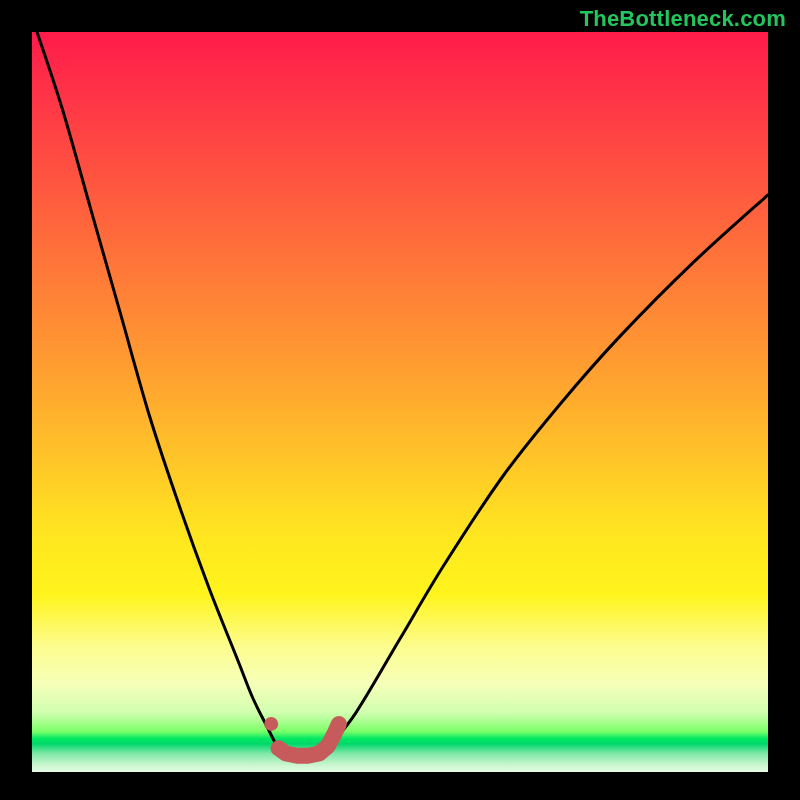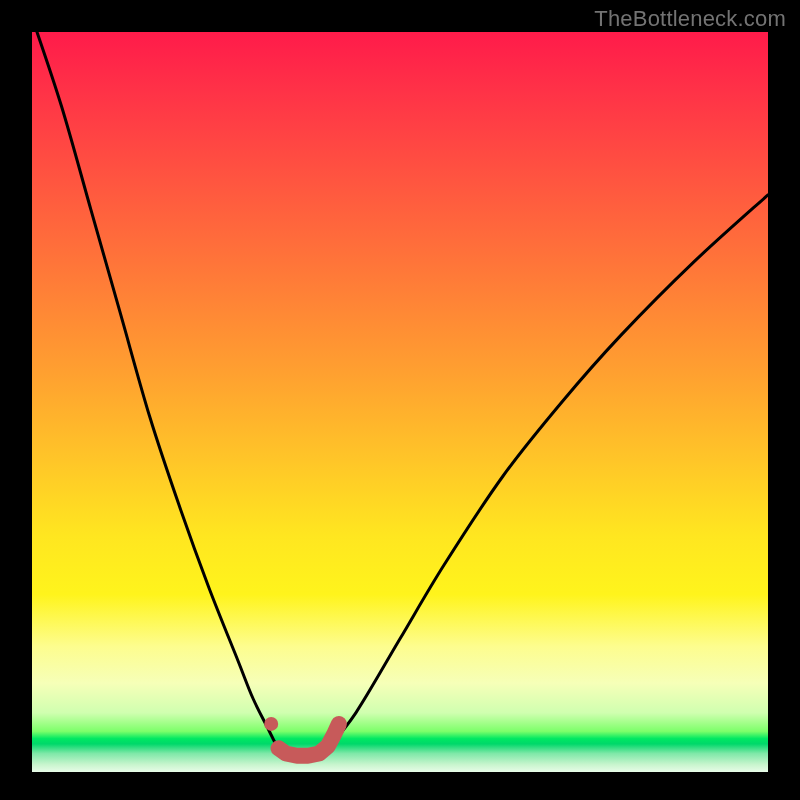--- a/index.html
+++ b/index.html
@@ -52,24 +52,24 @@
     left: 0;
     top: 0;
     width: 736px;
     height: 740px;
     overflow: visible;
   }
   .watermark {
     position: absolute;
     top: 6px;
     right: 14px;
-    color: #737373;
+    color: #22c55e;
     font-size: 22px;
     letter-spacing: 0.2px;
-    font-weight: 400;
+    font-weight: 700;
     user-select: none;
   }
 </style>
 </head>
 <body>
 
 <div class="frame">
   <div class="watermark">TheBottleneck.com</div>
 
   <div class="plot-area">

